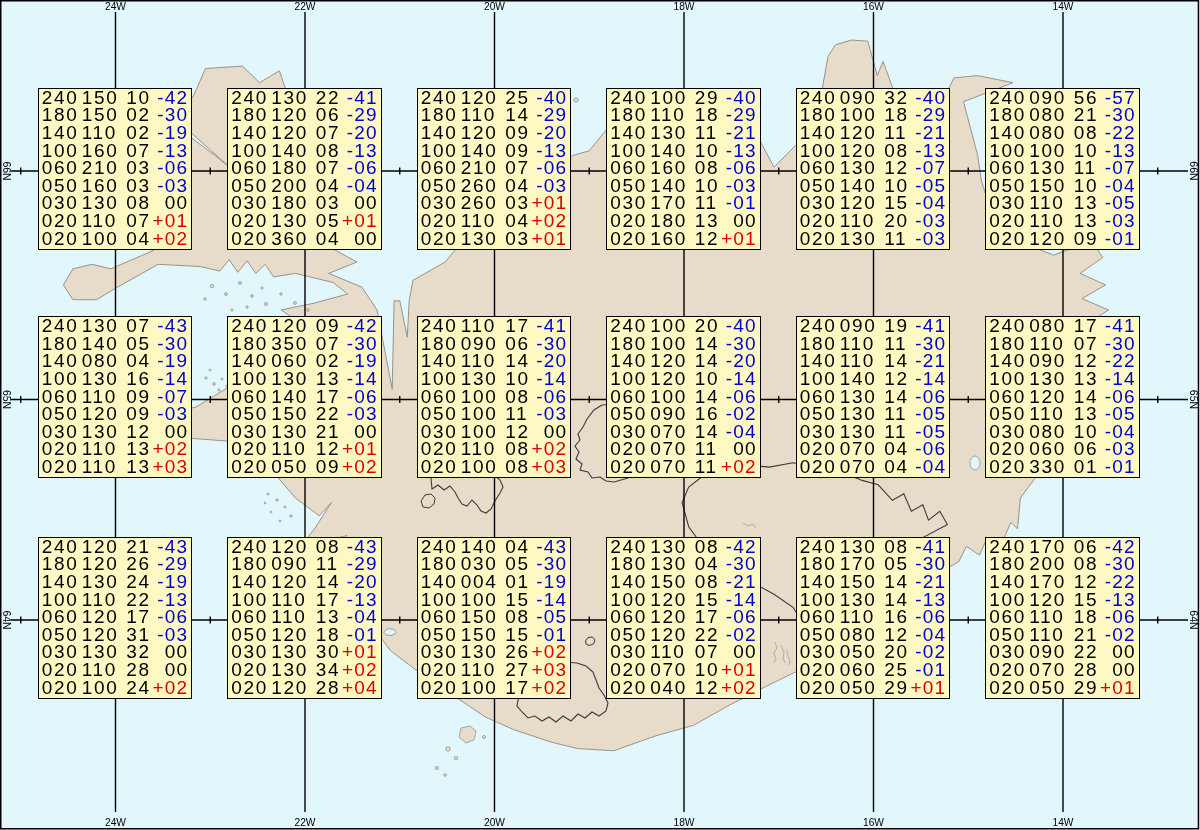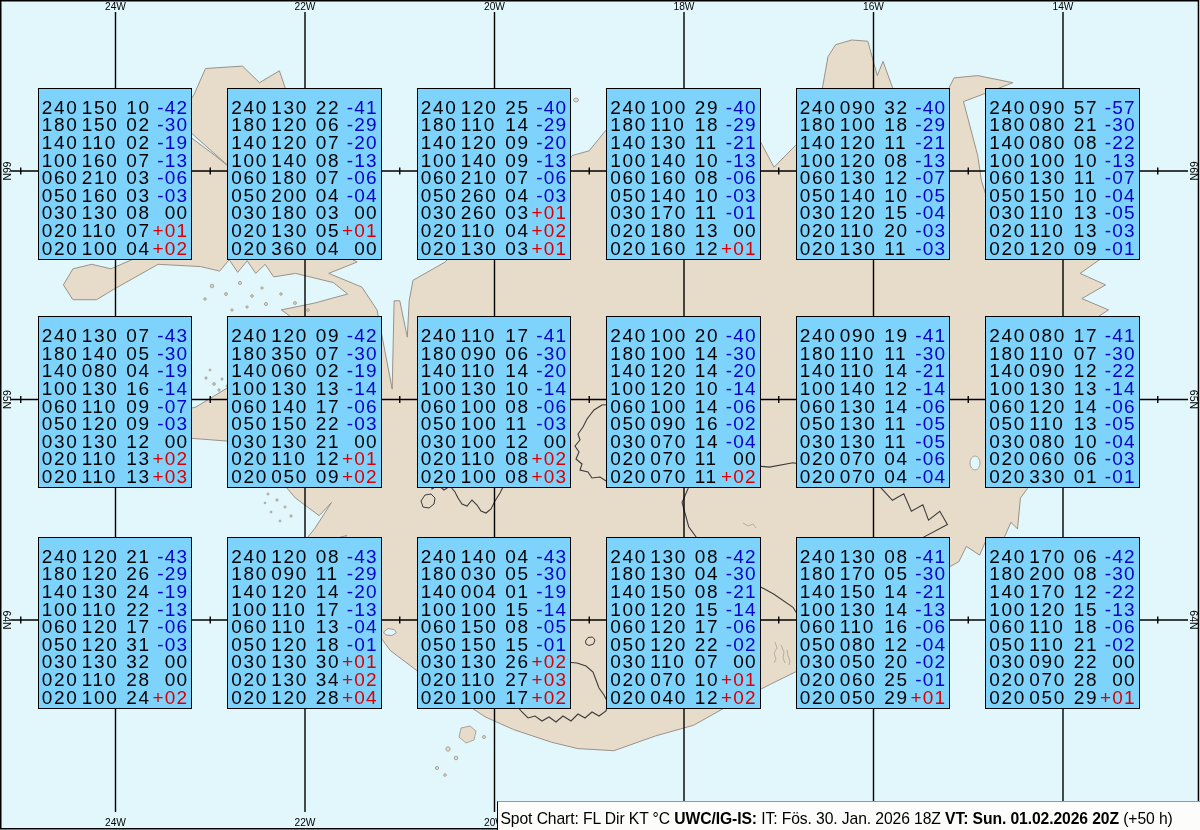--- a/index.html
+++ b/index.html
@@ -1,18 +1,18 @@
 <!DOCTYPE html>
 <html><head><meta charset="utf-8">
 <style>
 html,body{margin:0;padding:0}
 #chart{position:relative;width:1200px;height:830px;background:#e1f7fc;overflow:hidden;
  font-family:Liberation Sans, sans-serif}
-.box{position:absolute;width:152.5px;height:160.0px;background:#7dd3fc;border:1.5px solid #000;
- font-size:19px;letter-spacing:1.7px;color:#000;padding-top:10px;box-sizing:content-box}
+.box{position:absolute;width:152.5px;height:160.0px;background:#fef9c3;border:1.5px solid #000;
+ font-size:19px;letter-spacing:1.7px;color:#000;padding-top:0;box-sizing:content-box}
 .br{position:relative;height:17.6px;line-height:17.6px;white-space:nowrap}
 .br span{position:absolute;top:0}
 .c1{left:3px}.c2{left:43px}.c3{left:87.5px}.c4{right:3px;letter-spacing:1.2px}
 .tn{color:#0000cc}.tp{color:#dd0000}.tz{color:#000}
 #band{position:absolute;left:496.5px;top:800.5px;width:703.5px;height:29.5px;background:#fcfcfb;
  border-top:1px solid #999;border-left:1.2px solid #000;box-sizing:border-box}
 #band span{position:absolute;left:3px;top:8.8px;font-size:15.7px;letter-spacing:-0.1px;color:#000;white-space:nowrap}
 </style></head>
 <body>
 <div id="chart">
@@ -449,21 +449,21 @@
         <span class="c2">130</span>
         <span class="c3">11</span>
         <span class="c4 tn">-03</span>
       </div>
     </div>
 
 <div class="box" style="left:985.25px;top:87.75px">
       <div class="br">
         <span class="c1">240</span>
         <span class="c2">090</span>
-        <span class="c3">57</span>
+        <span class="c3">56</span>
         <span class="c4 tn">-57</span>
       </div>
       <div class="br">
         <span class="c1">180</span>
         <span class="c2">080</span>
         <span class="c3">21</span>
         <span class="c4 tn">-30</span>
       </div>
       <div class="br">
         <span class="c1">140</span>
@@ -1186,15 +1186,12 @@
         <span class="c4 tz">00</span>
       </div>
       <div class="br">
         <span class="c1">020</span>
         <span class="c2">050</span>
         <span class="c3">29</span>
         <span class="c4 tp">+01</span>
       </div>
     </div>
 
-<div id="band">
-      <span>Spot Chart: FL Dir KT °C <b>UWC/IG-IS:</b> IT: Fös. 30. Jan. 2026 18Z <b>VT: Sun. 01.02.2026 20Z</b> (+50 h)</span>
-    </div>
 </div>
 </body></html>

